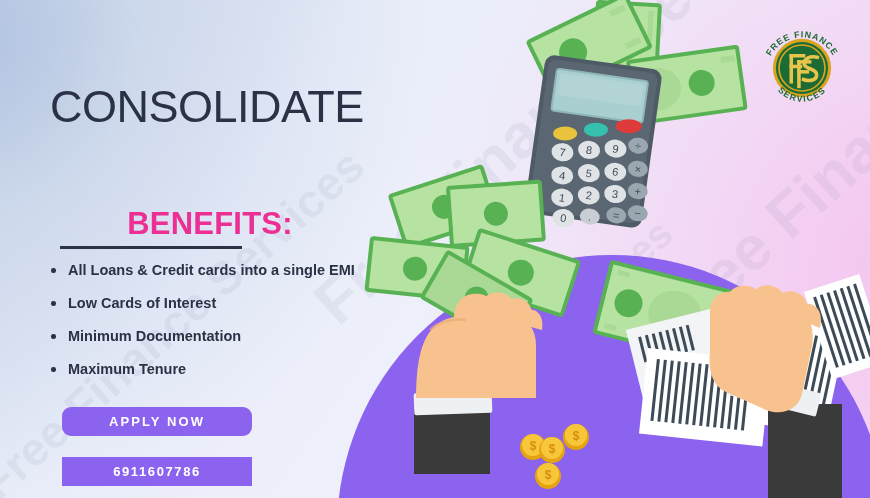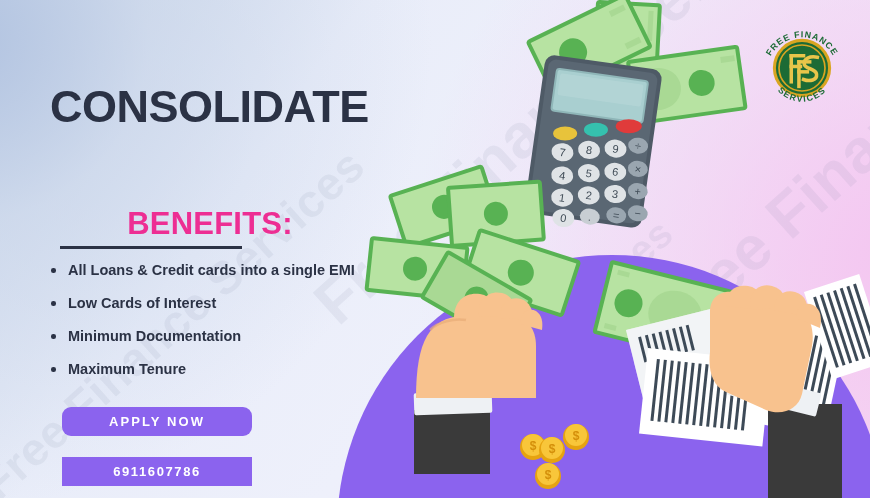--- a/index.html
+++ b/index.html
@@ -35,21 +35,21 @@
   .wm-4 { left: 330px;  top: 500px; font-size: 40px; transform: rotate(-42deg); }
 
   
   .headline {
     position: absolute;
     left: 50px;
     top: 78px;
     width: 420px;
     color: #2b3245;
     font-size: 45px;
-    font-weight: 700;
+    font-weight: 400;
     line-height: 1.27;
     letter-spacing: -0.5px;
   }
   .benefits-wrap {
     position: absolute;
     left: 60px;
     top: 208px;
     width: 300px;
     text-align: center;
   }

